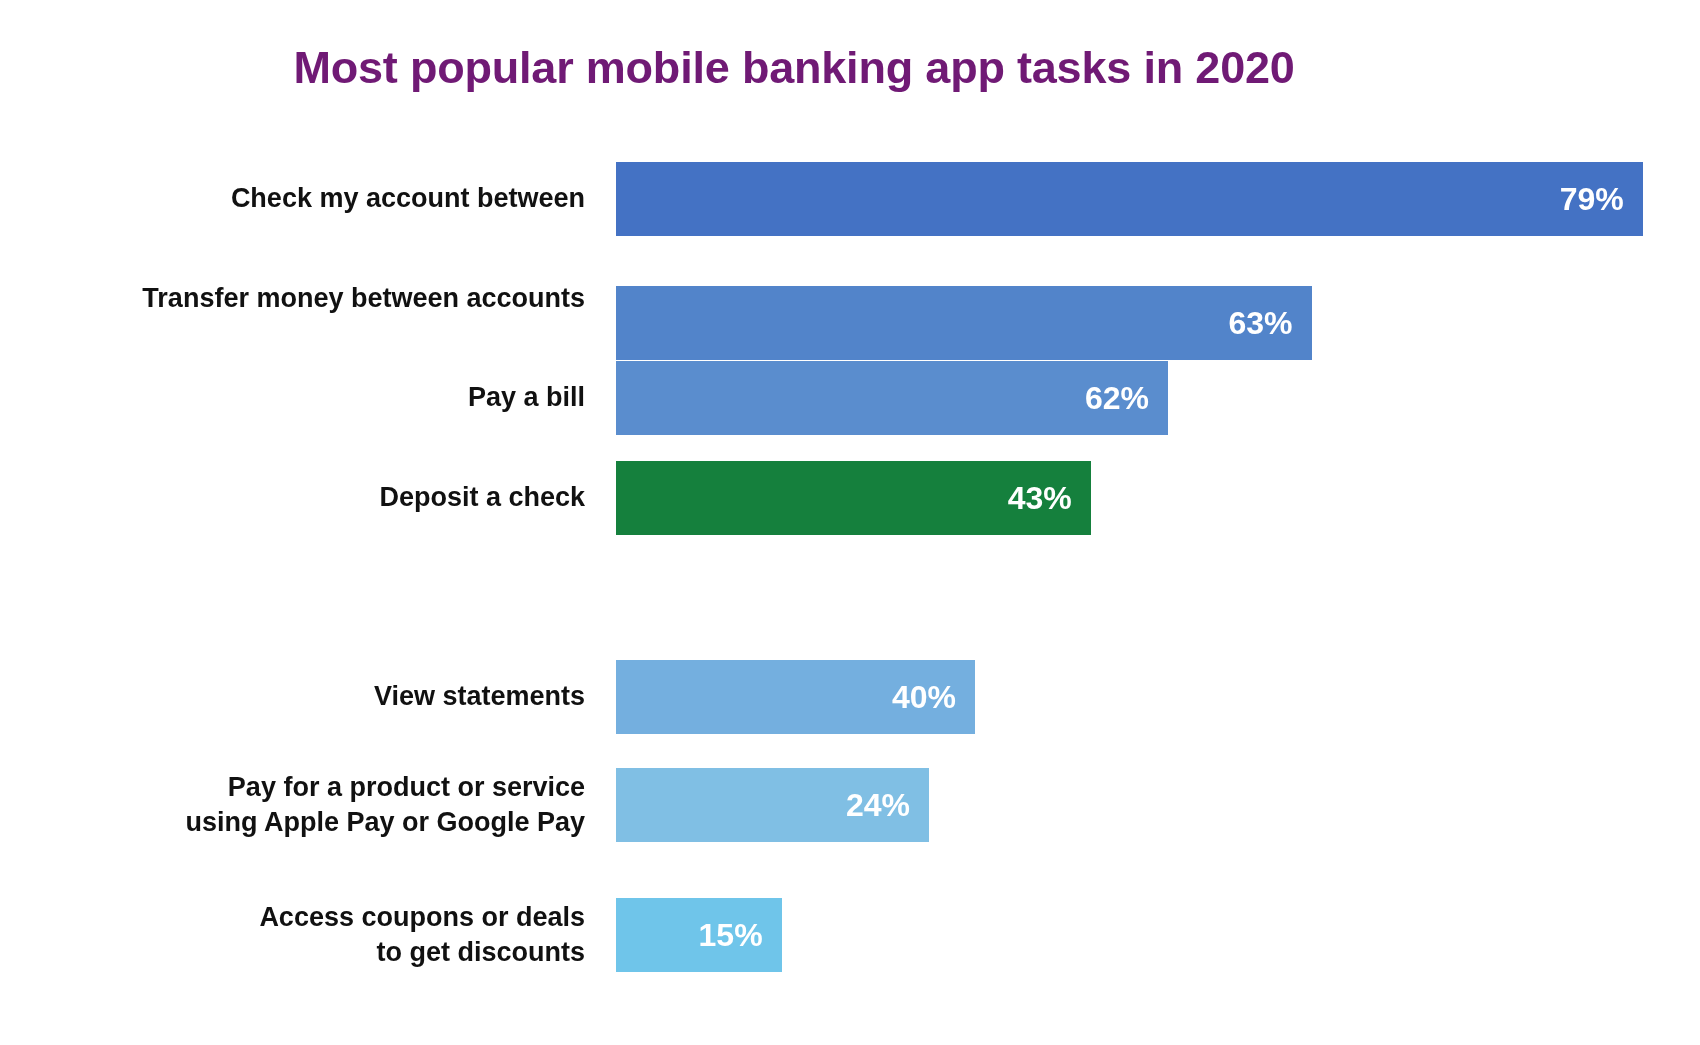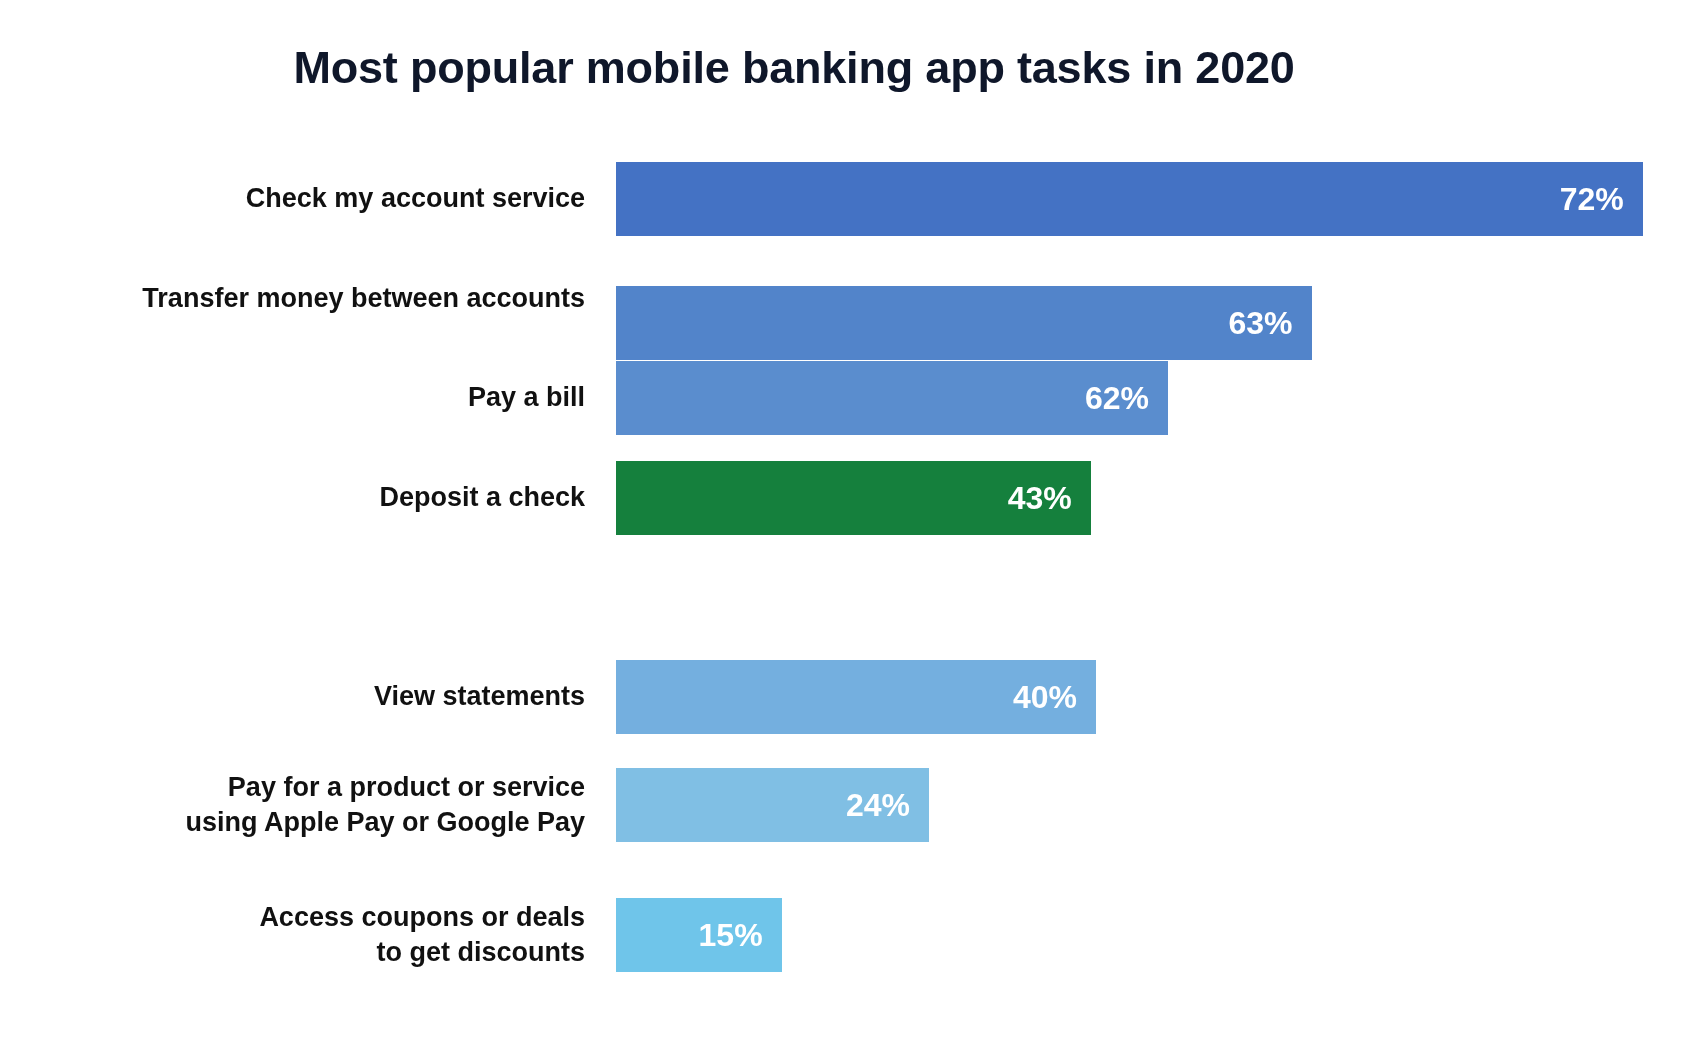--- a/index.html
+++ b/index.html
@@ -20,21 +20,21 @@
     background: #ffffff;
   }
   #chart-title {
     position: absolute;
     left: 0;
     top: 42px;
     width: 1588px;
     text-align: center;
     font-size: 45px;
     font-weight: 700;
-    color: #0f172a;
+    color: #701a75;
     letter-spacing: -0.2px;
     white-space: nowrap;
   }
   #plot-area {
     position: absolute;
     left: 0;
     top: 162px;
     width: 1700px;
     height: 800px;
   }
@@ -83,24 +83,24 @@
 </style>
 </head>
 <body>
 
 <div id="chart-root">
 
   <div id="chart-title">Most popular mobile banking app tasks in 2020</div>
 
   <div id="plot-area">
       <div class="bar-row" style="top: 0px;">
-        <div class="cat-label">Check my account service</div>
+        <div class="cat-label">Check my account between</div>
         <div class="bar-track">
           <div class="bar" style="width: 1026.72px; background: rgb(68, 114, 196);">
-            <span class="bar-value">72%</span>
+            <span class="bar-value">79%</span>
           </div>
         </div>
       </div>
       <div class="bar-row" style="top: 99.5px;">
         <div class="cat-label">Transfer money between accounts</div>
         <div class="bar-track">
           <div class="bar" style="width: 695.52px; background: rgb(82, 132, 202); margin-top: 48px;">
             <span class="bar-value">63%</span>
           </div>
         </div>
@@ -117,21 +117,21 @@
         <div class="cat-label">Deposit a check</div>
         <div class="bar-track">
           <div class="bar" style="width: 474.72px; background: #15803d;">
             <span class="bar-value">43%</span>
           </div>
         </div>
       </div>
       <div class="bar-row" style="top: 497.5px;">
         <div class="cat-label">View statements</div>
         <div class="bar-track">
-          <div class="bar" style="width: 480px; background: rgb(116, 175, 223);">
+          <div class="bar" style="width: 359px; background: rgb(116, 175, 223);">
             <span class="bar-value">40%</span>
           </div>
         </div>
       </div>
       <div class="bar-row" style="top: 597px; margin-top: 9px;">
         <div class="cat-label">Pay for a product or service
 using Apple Pay or Google Pay</div>
         <div class="bar-track">
           <div class="bar" style="width: 313px; background: rgb(128, 191, 228);">
             <span class="bar-value">24%</span>

